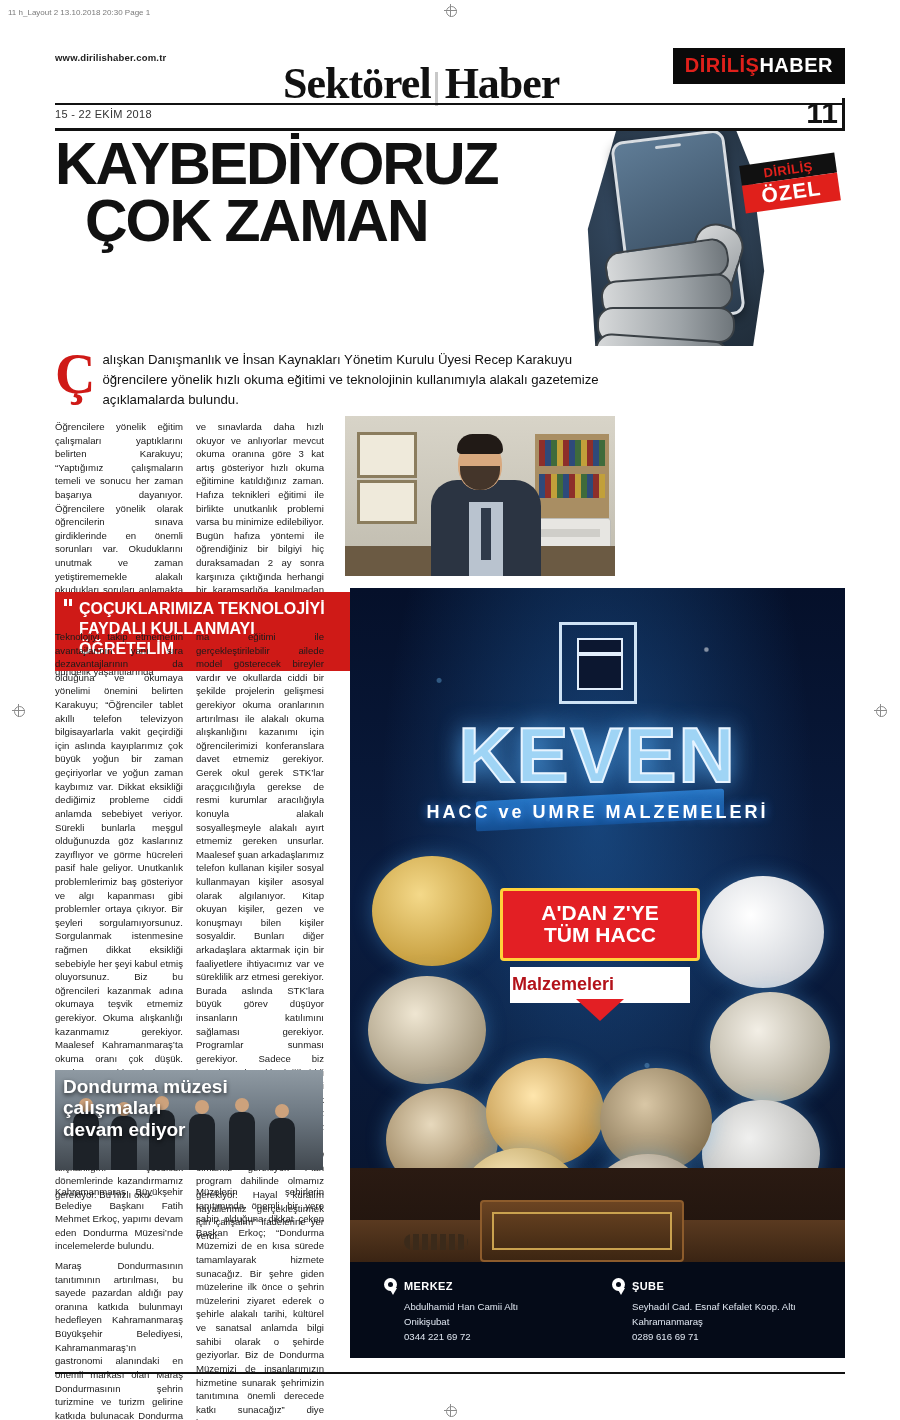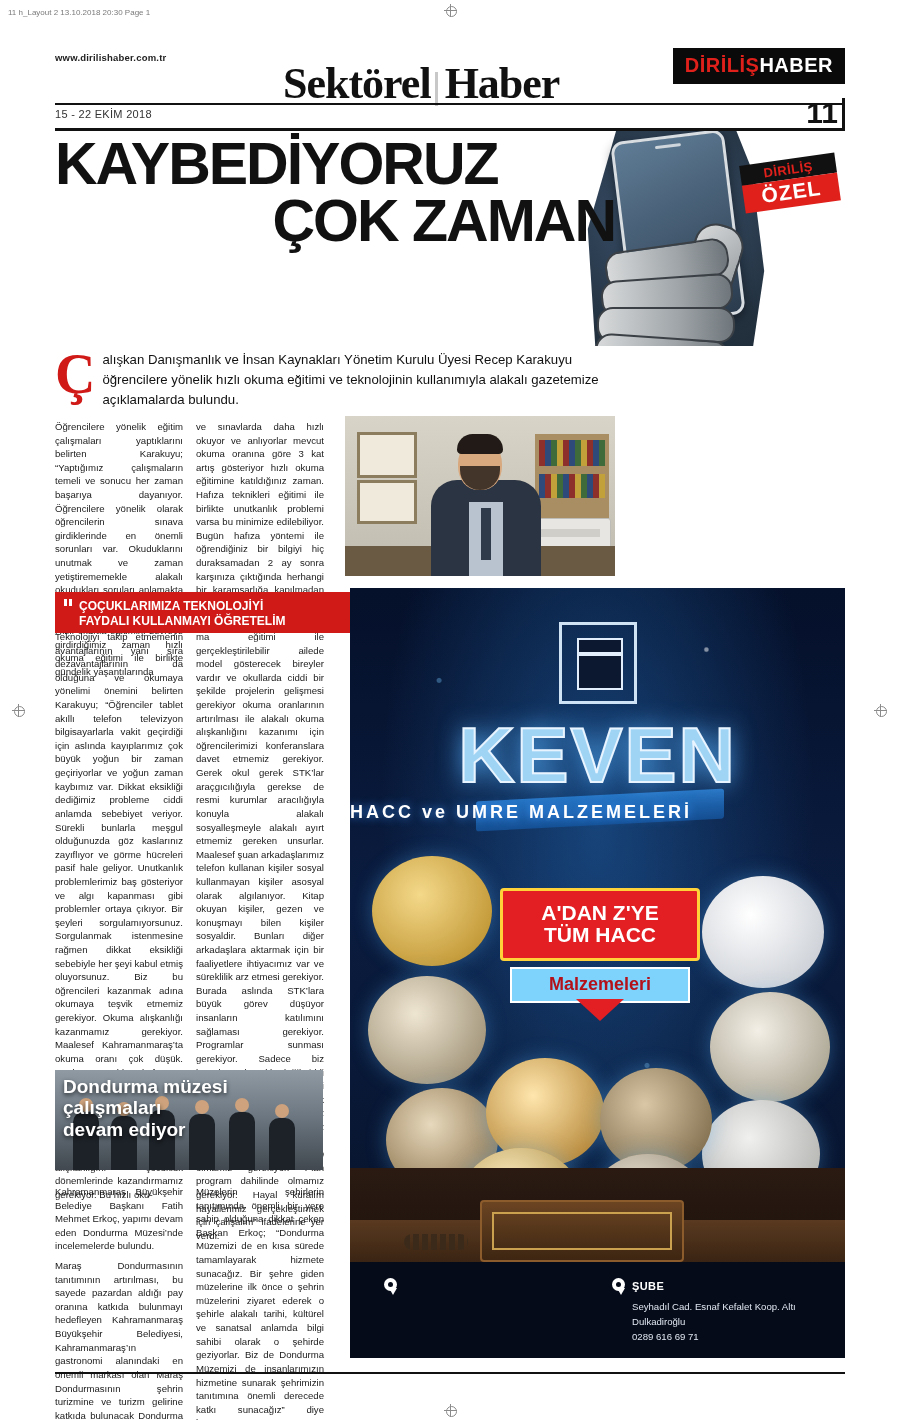--- a/index.html
+++ b/index.html
@@ -25,21 +25,21 @@
   .dateline{position:absolute;left:55px;top:108px;font-size:11px;color:#333;letter-spacing:.3px;}
   .pagenum{position:absolute;right:62px;top:96px;font-size:30px;font-weight:bold;color:#111;}
   .pagenum-bar{position:absolute;right:55px;top:98px;width:3px;height:32px;background:#111;}
   .rule-head2{position:absolute;left:55px;right:55px;top:128px;height:3px;background:#111;}
 
   
   .hero{position:absolute;left:55px;top:131px;width:790px;height:215px;overflow:hidden;}
   .hero-bg{position:absolute;inset:0;background:#ffffff;}
   .headline{position:absolute;left:0;top:6px;width:560px;font-weight:bold;color:#111;font-family:"Liberation Sans",sans-serif;letter-spacing:-2px;line-height:.92;}
   .headline .l1{font-size:59px;display:block;}
-  .headline .l2{font-size:59px;display:block;margin-top:3px;margin-left:30px;text-align:right;}
+  .headline .l2{font-size:59px;display:block;margin-top:3px;margin-left:30px;}
   .headline .l3{font-size:59px;display:block;margin-top:3px;margin-left:30px;}
 
   
   .hand-wrap{position:absolute;left:480px;top:-4px;width:290px;height:330px;}
   .hand-sky{position:absolute;left:36px;top:0;width:210px;height:300px;background:
       radial-gradient(circle at 45% 30%, #3c5470 0%, #23313f 55%, #18222c 100%);
       clip-path:polygon(22% 0,78% 0,86% 14%,92% 48%,84% 86%,62% 100%,30% 100%,12% 78%,8% 34%);}
   .phone{position:absolute;left:86px;top:8px;width:108px;height:180px;background:linear-gradient(160deg,#5f7c96,#2a3b4d);border:3px solid #d8dde2;border-radius:12px;transform:rotate(-7deg);box-shadow:0 4px 12px rgba(0,0,0,.45);}
   .phone:before{content:"";position:absolute;left:50%;top:6px;transform:translateX(-50%);width:26px;height:3px;background:#cfd6dc;border-radius:2px;}
   .phone:after{content:"";position:absolute;left:50%;bottom:5px;transform:translateX(-50%);width:12px;height:12px;border:2px solid #cfd6dc;border-radius:50%;}
@@ -76,21 +76,21 @@
   .pt-printer:before{content:"";position:absolute;left:8px;top:10px;width:66px;height:8px;background:#cfcec9;}
   .pt-desk{position:absolute;left:0;right:0;bottom:0;height:30px;background:#6b5a43;}
   .pt-person-body{position:absolute;left:86px;bottom:0;width:110px;height:96px;background:#2b3442;border-radius:26px 26px 0 0;}
   .pt-shirt{position:absolute;left:50%;bottom:0;transform:translateX(-50%);width:34px;height:74px;background:#b9c3cf;}
   .pt-tie{position:absolute;left:50%;bottom:16px;transform:translateX(-50%);width:10px;height:52px;background:#2f3a4a;}
   .pt-head{position:absolute;left:50%;bottom:86px;transform:translateX(-50%);width:44px;height:52px;background:#d8a97f;border-radius:50% 50% 45% 45%;}
   .pt-hair{position:absolute;left:50%;bottom:122px;transform:translateX(-50%);width:46px;height:20px;background:#211a16;border-radius:22px 22px 6px 6px;}
   .pt-beard{position:absolute;left:50%;bottom:86px;transform:translateX(-50%);width:40px;height:24px;background:#2a211b;border-radius:0 0 20px 20px;opacity:.85;}
 
   
-  .redhead{position:absolute;left:55px;top:592px;width:268px;background:#cf1a17;color:#fff;padding:7px 8px 4px 24px;font-size:12px;font-weight:bold;line-height:1.25;}
+  .redhead{position:absolute;left:55px;top:592px;width:268px;background:#cf1a17;color:#fff;padding:7px 8px 12px 24px;font-size:16px;font-weight:bold;line-height:1.25;}
   .redhead .q{position:absolute;left:9px;top:7px;width:9px;height:11px;}
   .redhead .q:before,.redhead .q:after{content:"";position:absolute;top:0;width:3px;height:7px;background:#fff;}
   .redhead .q:before{left:0;} .redhead .q:after{left:5px;}
 
   .c3{left:55px;top:630px;width:128px;}
   .c4{left:196px;top:630px;width:128px;}
 
   
   .ice-box{position:absolute;left:55px;top:1070px;width:268px;height:100px;overflow:hidden;background:#3b3f45;}
   .ice-photo{position:absolute;inset:0;background:linear-gradient(180deg,#8f9aa3 0%,#6d7882 45%,#41484f 100%);}
@@ -114,26 +114,26 @@
      radial-gradient(circle at 30% 78%, rgba(255,255,255,.3) 0 1.5px, transparent 3px),
      radial-gradient(circle at 80% 80%, rgba(160,220,255,.25) 0 2px, transparent 3px),
      radial-gradient(ellipse at 50% 30%, rgba(40,120,200,.45) 0%, rgba(7,19,44,0) 62%),
      linear-gradient(180deg,#05102a 0%,#0a1c3f 40%,#071228 100%);}
   .kaaba{position:absolute;left:50%;top:34px;transform:translateX(-50%);width:78px;height:82px;}
   .kaaba-frame{position:absolute;inset:0;border:3px solid #cfe3f5;}
   .kaaba-cube{position:absolute;left:18px;top:16px;width:42px;height:48px;background:#0c1730;border:2px solid #e2eefb;}
   .kaaba-cube:before{content:"";position:absolute;left:0;right:0;top:12px;height:4px;background:#e2eefb;}
   .ad-logo{position:absolute;left:0;right:0;top:122px;text-align:center;font-size:78px;font-weight:bold;letter-spacing:2px;
      color:#9fd4f5;-webkit-text-stroke:2px #e8f4ff;text-shadow:0 0 24px rgba(90,180,255,.9);font-family:"Liberation Sans",sans-serif;}
-  .ad-sub{position:absolute;left:0;right:0;top:214px;color:#fff;font-size:18px;font-weight:bold;letter-spacing:3px;text-shadow:0 0 10px rgba(60,150,255,.9);}
+  .ad-sub{position:absolute;left:0;right:0;top:214px;text-align:center;color:#fff;font-size:18px;font-weight:bold;letter-spacing:3px;text-shadow:0 0 10px rgba(60,150,255,.9);}
   .ad-ribbon{position:absolute;left:126px;top:207px;width:248px;height:30px;background:linear-gradient(180deg,#2a7fd4,#15539b);transform:skewY(-3deg);opacity:.85;border-radius:3px;}
 
   .ad-banner{position:absolute;left:150px;top:300px;width:200px;}
   .ab-top{background:#e31f24;color:#fff;text-align:center;font-weight:bold;font-size:21px;line-height:1.05;padding:11px 6px 12px;border:3px solid #ffd23a;border-radius:4px;}
-  .ab-bot{margin:6px auto 0;width:176px;background:#7dd3fc;color:#b3121a;text-align:center;font-weight:bold;font-size:18px;padding:5px 0 6px;border:2px solid #fff;position:relative;}
+  .ab-bot{margin:6px auto 0;width:176px;background:#ffffff;color:#b3121a;text-align:left;font-weight:bold;font-size:18px;padding:5px 0 6px;border:2px solid #fff;position:relative;}
   .ab-arrow{position:absolute;left:50%;transform:translateX(-50%);bottom:-20px;width:0;height:0;border-left:24px solid transparent;border-right:24px solid transparent;border-top:22px solid #e31f24;}
 
   .prod{position:absolute;border-radius:50%;background:radial-gradient(circle at 35% 30%,#fff 0%,#d9d2c4 45%,#8e8madd 100%);box-shadow:0 0 20px rgba(90,180,255,.35);overflow:hidden;}
   .p1{left:22px;top:268px;width:120px;height:110px;background:radial-gradient(circle at 40% 35%,#f4d98a,#b4861f);}
   .p2{left:352px;top:288px;width:122px;height:112px;background:radial-gradient(circle at 40% 35%,#ffffff,#bfc4cc);}
   .p3{left:18px;top:388px;width:118px;height:108px;background:radial-gradient(circle at 40% 35%,#efe6d2,#8d7f63);}
   .p4{left:360px;top:404px;width:120px;height:110px;background:radial-gradient(circle at 40% 35%,#f3efe6,#9a937f);}
   .p5{left:36px;top:500px;width:112px;height:104px;background:radial-gradient(circle at 40% 35%,#e7d9bd,#7a5f36);}
   .p6{left:352px;top:512px;width:118px;height:108px;background:radial-gradient(circle at 40% 35%,#f0f0ef,#a7a7a4);}
   .p7{left:136px;top:470px;width:118px;height:108px;background:radial-gradient(circle at 40% 35%,#ffe6ad,#a4711e);}
@@ -315,27 +315,33 @@
       <div class="ad-cloth"></div>
       <div class="ad-chest"></div>
       <div class="ad-beads"></div>
     </div>
 
     <div class="ad-footer">
       <div class="pin pin1">
           <div class="pin-b"></div>
           <div class="pin-t"></div>
         </div>
+      <div class="ad-fcol fc1">
+        <div class="ttl">MERKEZ</div>
+        <div>Abdulhamid Han Camii Altı</div>
+        <div>Onikişubat</div>
+        <div>0344 221 69 72</div>
+      </div>
       <div class="pin pin2">
           <div class="pin-b"></div>
           <div class="pin-t"></div>
         </div>
       <div class="ad-fcol fc2">
         <div class="ttl">ŞUBE</div>
         <div>Seyhadıl Cad. Esnaf Kefalet Koop. Altı</div>
-        <div>Dulkadiroğlu</div>
+        <div>Kahramanmaraş</div>
         <div>0289 616 69 71</div>
       </div>
     </div>
   </div>
 
   <div class="rule-bottom"></div>
 </div>
 
 </body></html>

